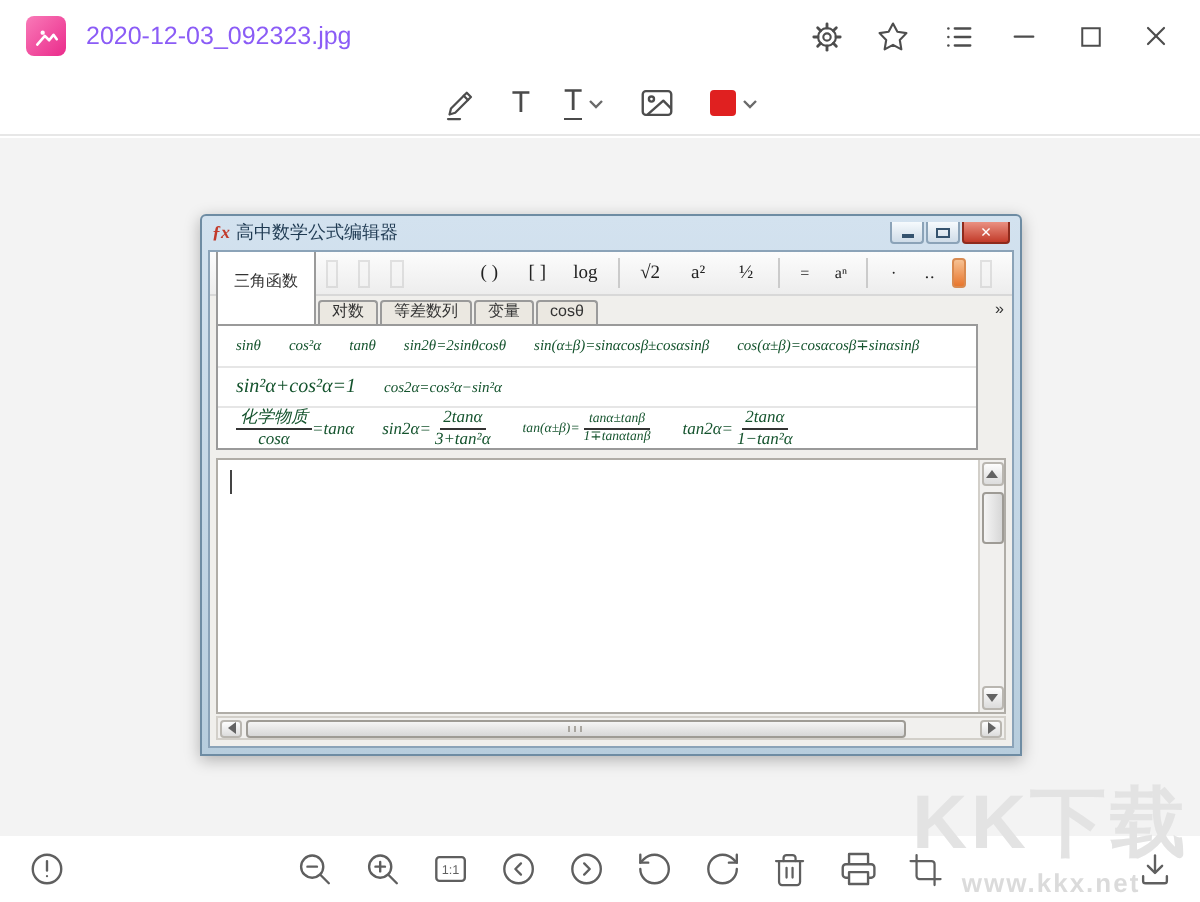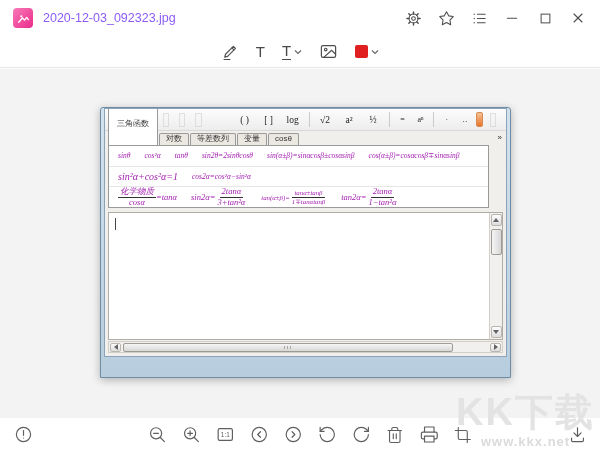--- a/index.html
+++ b/index.html
@@ -44,21 +44,21 @@
   .tbb.faded{width:11px;min-width:0;height:12px;border:1px solid #c4c4c4;opacity:.45;padding:0;margin:0 5px;background:#f4f4f4;}
   .tbb.ml-lg{margin-left:28px;}
   .sep{width:1px;height:15px;background:#cbcbcb;margin:0 4px;}
   .tbb.orange{width:13px;min-width:0;height:13px;border:1px solid #d98a50;border-radius:2px;background:linear-gradient(#f6c193,#e8762d);padding:0;}
   
   .ew-tabrow{position:absolute;top:22px;left:0;right:0;height:14px;display:flex;align-items:flex-end;padding:0 3px;box-sizing:border-box;}
   .ew-tab{font-size:8px;color:#333;background:#ebe8e1;border:1px solid #9a9a9a;border-bottom:none;border-radius:2px 2px 0 0;padding:1px 6px;margin-right:1px;line-height:1.1;white-space:nowrap;}
   .ew-tab.active{background:#fff;padding:16px 8px;position:relative;z-index:2;}
   .overflow{position:absolute;top:3px;right:4px;font-size:8px;color:#333;line-height:1;}
   
-  .ew-panel{position:absolute;top:36px;left:3px;right:17px;height:63px;background:#fff;border:1px solid #9a9a9a;box-sizing:border-box;display:flex;flex-direction:column;font-family:"Liberation Serif","DejaVu Serif",serif;font-style:italic;color:#a21caf;}
+  .ew-panel{position:absolute;top:36px;left:3px;right:17px;height:63px;background:#fff;border:1px solid #9a9a9a;box-sizing:border-box;display:flex;flex-direction:column;font-family:"Liberation Serif","DejaVu Serif",serif;font-style:italic;color:#14532d;}
   .f-row{flex:1;display:flex;align-items:center;padding:0 9px;border-bottom:1px solid #e6e6e6;gap:14px;overflow:hidden;}
   .f-row:last-child{border-bottom:none;}
   .f-item{white-space:nowrap;}
   .fs-xs{font-size:6.8px;}
   .fs-s{font-size:7.5px;}
   .fs-m{font-size:8.5px;}
   .fs-l{font-size:10px;}
   .f-group{display:inline-flex;align-items:center;white-space:nowrap;}
   .frac{display:inline-flex;flex-direction:column;align-items:center;line-height:1.1;}
   .frac .num{border-bottom:1px solid #333;padding:0 2px;}
@@ -180,20 +180,35 @@
   <span class="anno-btn">
     <span class="swatch"></span>
     <svg width="8" height="6" viewBox="0 0 8 6" fill="none" stroke="#6a6a6a" stroke-width="1.2">
         <polyline points="1,1.5 4,4.5 7,1.5"></polyline>
       </svg>
   </span>
 </div>
 
 <div class="canvas">
   <div class="editor-window">
+    <div class="ew-titlebar">
+      <span class="ew-icon">ƒx</span>
+      <span class="ew-title">高中数学公式编辑器</span>
+      <div class="ew-controls">
+        <div class="ew-btn">
+            <i class="g-min"></i>
+          </div>
+        <div class="ew-btn">
+            <i class="g-max"></i>
+          </div>
+        <div class="ew-btn close">
+            <i class="g-close">×</i>
+          </div>
+      </div>
+    </div>
     <div class="ew-body">
       <div class="ew-toolbar">
         <span class="tbb">−</span>
         <span class="tbb">√</span>
         <span class="tbb faded"></span>
         <span class="tbb faded"></span>
         <span class="tbb faded"></span>
         <span class="tbb ml-lg">( )</span>
         <span class="tbb">[ ]</span>
         <span class="tbb">log</span>

